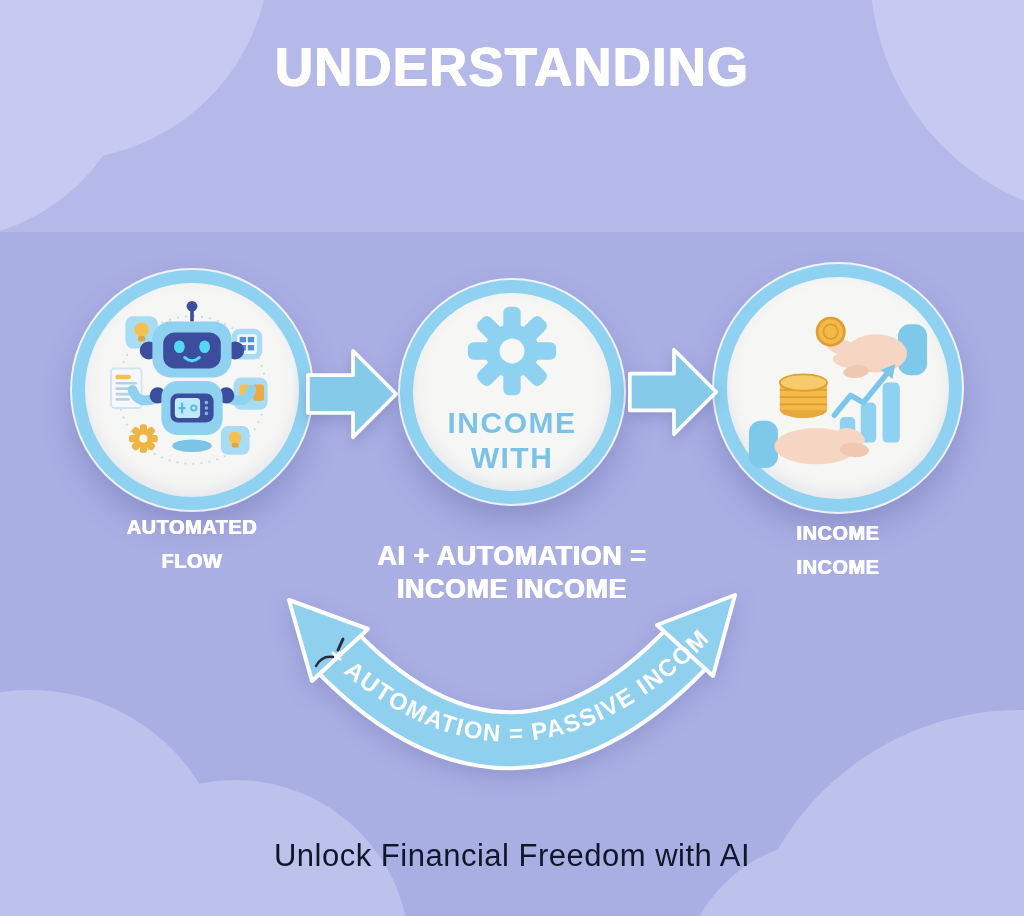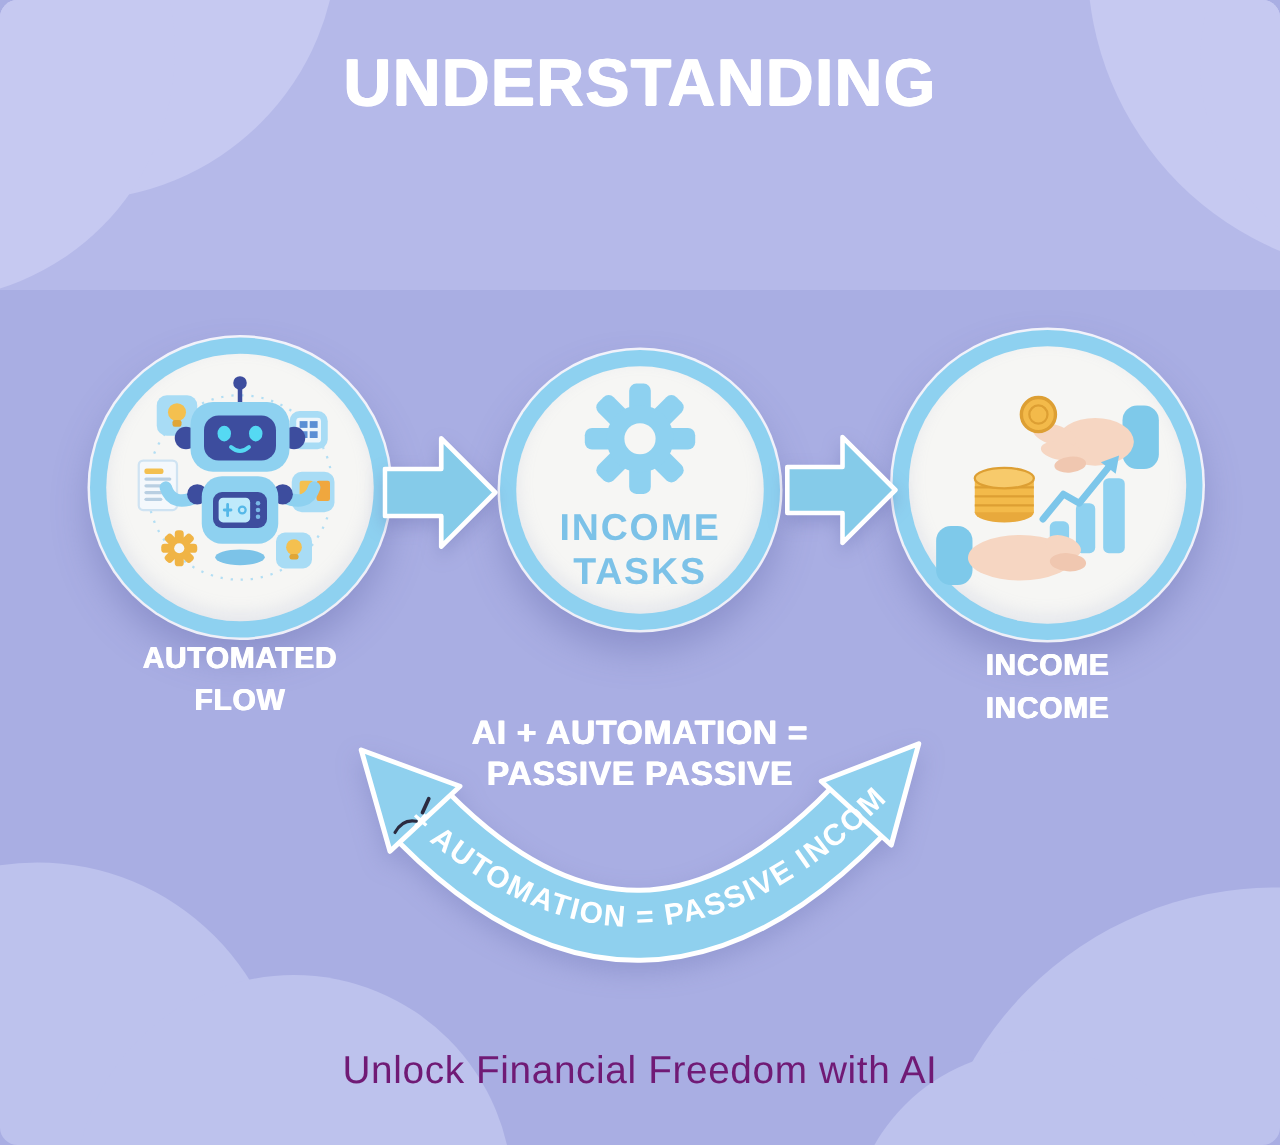--- a/index.html
+++ b/index.html
@@ -1,21 +1,21 @@
 <!DOCTYPE html>
 <html><head>
 <meta charset="utf-8">
 <style>
   html,body{margin:0;padding:0;}
   body{
     width:1024px;height:916px;overflow:hidden;position:relative;
     background:#a9aee3;
     font-family:"Liberation Sans",sans-serif;
   }
-  .stage{position:absolute;inset:0;width:1024px;height:916px;overflow:hidden;border-radius:14px;}
+  .stage{position:absolute;inset:0;width:1024px;height:916px;overflow:hidden;}
   .band-top{position:absolute;left:0;top:0;width:1024px;height:232px;background:#b5b9e9;}
   .cloud{position:absolute;border-radius:50%;}
   .cloud.top{background:#c6c9f1;}
   .cloud.bottom{background:#bdc2ed;}
 
   
   .title{
     position:absolute;left:0;top:34px;width:1024px;text-align:center;
     color:#ffffff;font-weight:bold;font-size:53px;line-height:66px;letter-spacing:1px;
     text-shadow:0.6px 0 #fff,-0.6px 0 #fff,0 0.6px #fff;
@@ -37,38 +37,37 @@
   }
 
   
   .arrow-straight{position:absolute;filter:drop-shadow(0 6px 7px rgba(84,90,158,.28));}
   .arrow-1{left:306px;top:346px;}
   .arrow-2{left:628px;top:344px;}
 
   
   .node-label{
     position:absolute;text-align:center;color:#ffffff;font-weight:bold;
-    font-size:24px;line-height:34px;letter-spacing:.5px;
+    font-size:20px;line-height:34px;letter-spacing:.5px;
     text-shadow:0.4px 0 #fff,-0.4px 0 #fff;
   }
   .label-left{left:62px;top:510px;width:260px;}
   .label-right{left:708px;top:516px;width:260px;}
 
   .equation{
     position:absolute;left:292px;top:540px;width:440px;text-align:center;
     color:#ffffff;font-weight:bold;font-size:27px;line-height:33px;letter-spacing:.5px;
     text-shadow:0.4px 0 #fff,-0.4px 0 #fff;
-    margin-top:30px;
   }
 
   .curve-layer{position:absolute;left:0;top:0;width:1024px;height:916px;pointer-events:none;}
 
   .footer{
     position:absolute;left:0;top:838px;width:1024px;text-align:center;
-    color:#701a75;font-size:31px;font-weight:400;letter-spacing:.5px;
+    color:#0f172a;font-size:31px;font-weight:400;letter-spacing:.5px;
   }
 </style>
 </head>
 <body>
 
 <div class="stage">
 
   <div class="band-top"></div>
   <div class="cloud top" style="left:-150px;top:-260px;width:420px;height:420px;"></div>
   <div class="cloud top" style="left:-260px;top:-160px;width:400px;height:400px;"></div>
@@ -172,21 +171,21 @@
             <rect x="-46" y="-9" width="92" height="18" rx="6"></rect>
             <rect x="-9" y="-46" width="18" height="92" rx="6" transform="rotate(45)"></rect>
             <rect x="-9" y="-46" width="18" height="92" rx="6" transform="rotate(-45)"></rect>
           </g>
           <circle r="28" fill="#8ed1f0"></circle>
           <circle r="13" fill="#f6f6f4"></circle>
         </g>
       </svg>
       <div class="income-flow-text">
         <span>INCOME</span><br>
-        <span>TASKS</span>
+        <span>WITH</span>
       </div>
     </div>
   </div>
 
   <div class="node node-right">
     <div class="inner">
       <svg width="200" height="200" viewBox="0 0 220 220">
 
         <g>
           <rect x="176" y="40" width="32" height="56" rx="13" fill="#7ec9ea"></rect>
@@ -237,21 +236,21 @@
     <span>AUTOMATED</span><br>
     <span>FLOW</span>
   </div>
   <div class="node-label label-right">
     <span>INCOME</span><br>
     <span>INCOME</span>
   </div>
 
   <div class="equation">
     <span>AI + AUTOMATION =</span><br>
-    <span>PASSIVE PASSIVE</span>
+    <span>INCOME INCOME</span>
   </div>
 
   <svg class="curve-layer" viewBox="0 0 1024 916">
     <g style="filter:drop-shadow(0 8px 10px rgba(84,90,158,.25));">
       <path d="M 340 655 Q 512 828 685 650" fill="none" stroke="#ffffff" stroke-width="60"></path>
       <path d="M 340 655 Q 512 828 685 650" fill="none" stroke="#8fd0ee" stroke-width="52"></path>
       <polygon points="289,600 368,629 312,681" fill="#8fd0ee" stroke="#ffffff" stroke-width="4" stroke-linejoin="round"></polygon>
       <polygon points="735,595 657,625 713,676" fill="#8fd0ee" stroke="#ffffff" stroke-width="4" stroke-linejoin="round"></polygon>
     </g>
     <path id="curveTextPath" d="M 318 650 Q 512 836 706 644" fill="none"></path>

